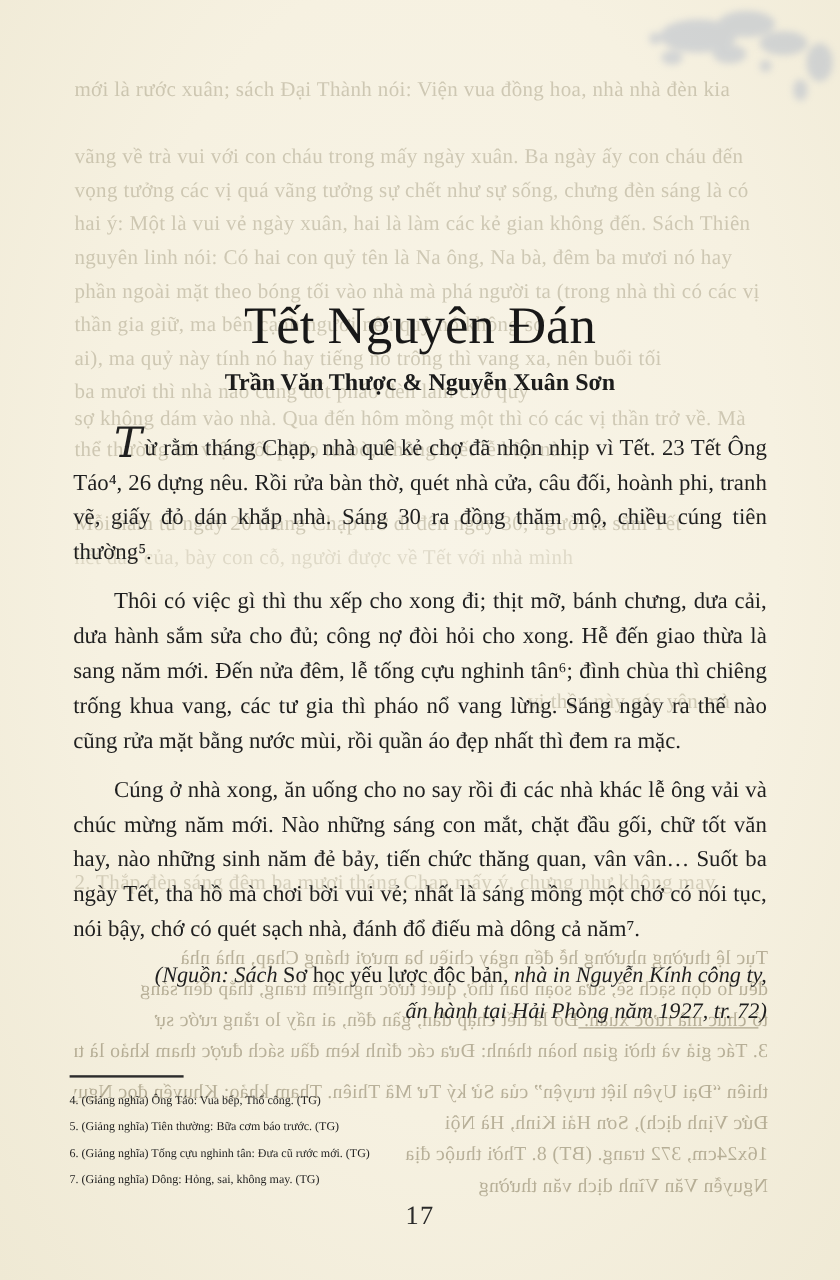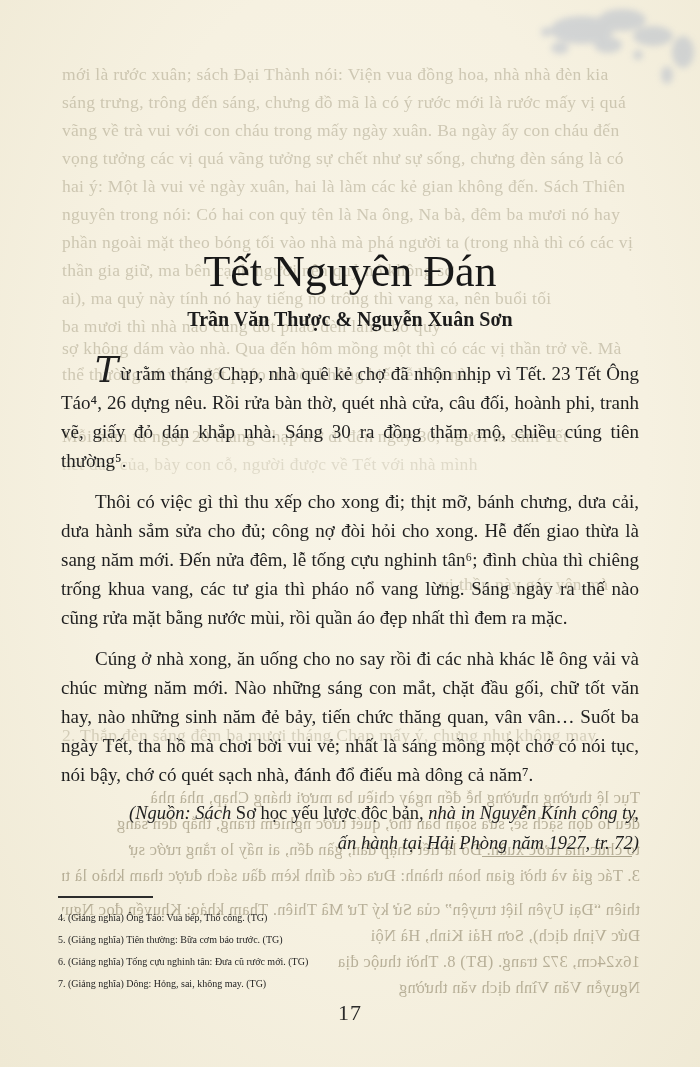--- a/index.html
+++ b/index.html
@@ -111,25 +111,24 @@
       <ellipse cx="193" cy="52" rx="11" ry="16"></ellipse>
       <ellipse cx="177" cy="75" rx="6" ry="9"></ellipse>
       <circle cx="56" cy="32" r="5"></circle>
       <circle cx="148" cy="55" r="5"></circle>
     </g>
   </svg>
 
   <div class="ghost-layer" id="ghost-layer">
     <div class="ghost-underline"></div>
   <div class="ghost-line" style="top: 62px;">mới là rước xuân; sách Đại Thành nói: Viện vua đồng hoa, nhà nhà đèn kia</div>
-      <div class="ghost-line" style="top: 90px;">sáng trưng, trông đến sáng, chưng đồ mã là có ý rước mới là rước mấy vị quá</div>
       <div class="ghost-line" style="top: 118px;">vãng về trà vui với con cháu trong mấy ngày xuân. Ba ngày ấy con cháu đến</div>
       <div class="ghost-line" style="top: 146px;">vọng tưởng các vị quá vãng tưởng sự chết như sự sống, chưng đèn sáng là có</div>
       <div class="ghost-line" style="top: 174px;">hai ý: Một là vui vẻ ngày xuân, hai là làm các kẻ gian không đến. Sách Thiên</div>
-      <div class="ghost-line" style="top: 202px;">nguyên trong nói: Có hai con quỷ tên là Na ông, Na bà, đêm ba mươi nó hay</div>
+      <div class="ghost-line" style="top: 202px;">nguyên linh nói: Có hai con quỷ tên là Na ông, Na bà, đêm ba mươi nó hay</div>
       <div class="ghost-line" style="top: 230px;">phần ngoài mặt theo bóng tối vào nhà mà phá người ta (trong nhà thì có các vị</div>
       <div class="ghost-line" style="top: 258px;">thần gia giữ, ma bên cạnh người nên quỷ nó không sợ</div>
       <div class="ghost-line" style="top: 286px;">ai), ma quỷ này tính nó hay tiếng nổ trông thì vang xa, nên buổi tối</div>
       <div class="ghost-line" style="top: 314px;">ba mươi thì nhà nào cũng đốt pháo đèn làm cho quỷ</div>
       <div class="ghost-line" style="top: 336px;">sợ không dám vào nhà. Qua đến hôm mồng một thì có các vị thần trở về. Mà</div>
       <div class="ghost-line" style="top: 362px;">thể thường cứ việc đốt pháo tư bờ, không biết lễ bữa nào</div>
       <div class="ghost-line" style="top: 424px;">Mỗi năm từ ngày 20 tháng Chạp trở đi đến ngày 30, người ta sắm Tết</div>
       <div class="ghost-line" style="top: 452px; opacity: 0.6;">hết dân của, bày con cỗ, người được về Tết với nhà mình</div>
       <div class="ghost-line" style="top: 572px; left: 440px; width: 200px;">vị thần này gác yên mà</div>
       <div class="ghost-line" style="top: 723px; opacity: 0.85;">2. Thắp đèn sáng đêm ba mươi tháng Chạp mấy ý, chưng như không may</div>

